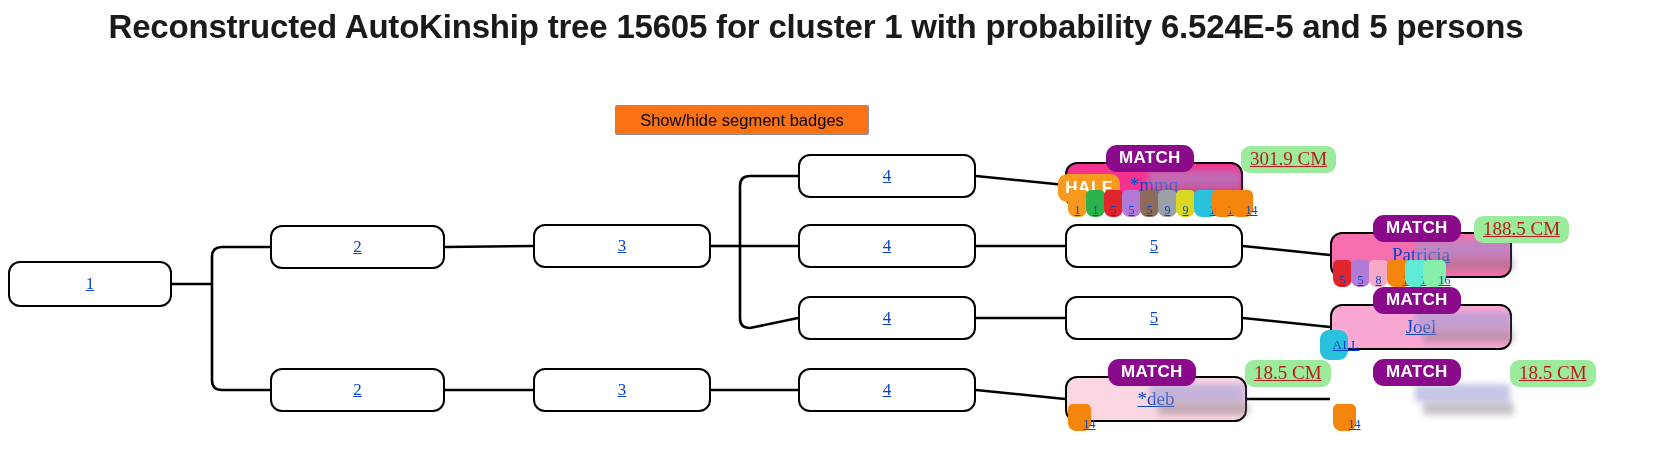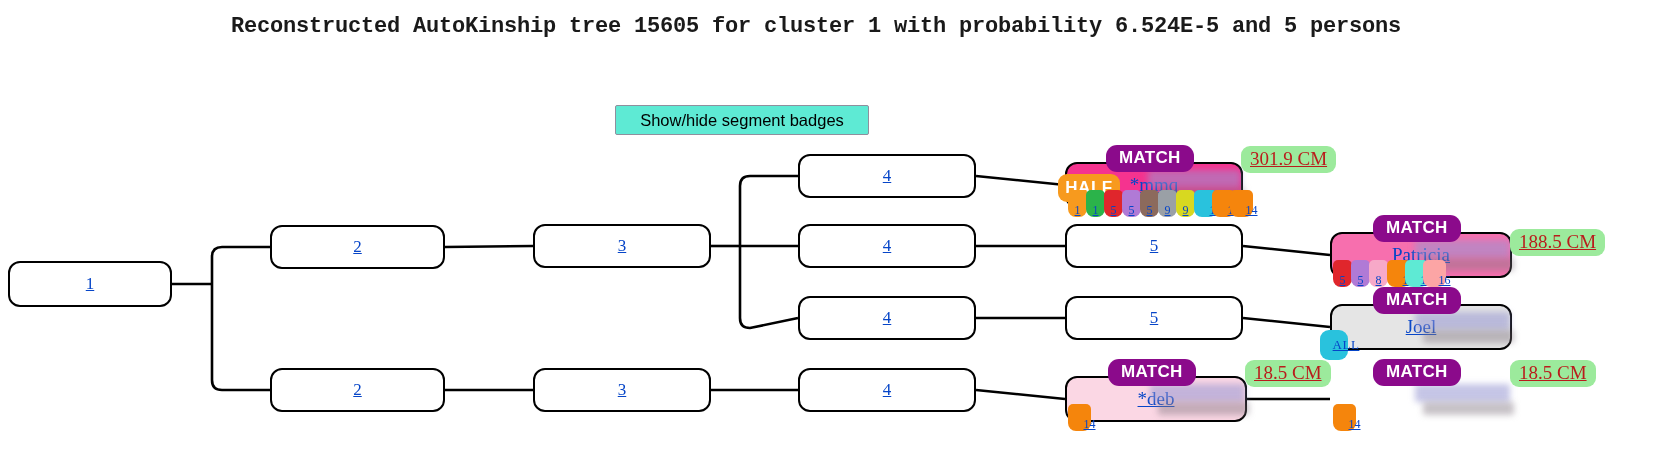--- a/index.html
+++ b/index.html
@@ -15,35 +15,34 @@
     overflow: hidden;
     background: #ffffff;
   }
 
   
   .title {
     position: absolute;
     left: 0; top: 4px;
     width: 1632px;
     text-align: center;
-    font-size: 22px;
+    font-size: 33px;
     font-weight: bold;
     line-height: 45px;
     color: #1a1a1a;
     letter-spacing: -0.2px;
     padding: 0 100px;
-    font-family: Liberation Mono, monospace;
   }
 
   
   .toggle-btn {
     position: absolute;
     left: 615px; top: 105px;
     width: 254px; height: 30px;
-    background: #5eead4;
+    background: #f97316;
     border: 1px solid #8f8f9d;
     border-radius: 2px;
     font-size: 16.5px;
     color: #000;
     line-height: 28px;
     text-align: center;
     cursor: pointer;
     font-family: "Liberation Sans", sans-serif;
     padding: 0;
   }
@@ -292,40 +291,40 @@
       </div>
       <div class="seg wide" style="background: rgb(245, 133, 12); left: 1230px; top: 190px;">
         <em>14</em>
       </div>
       <div class="person" style="left: 1330px; top: 232px; width: 182px; height: 46px; background: rgb(247, 111, 174);">
         <span class="pname">Patricia </span>
       </div>
       <div class="redact" style="left: 1415px; top: 240px; width: 95px; height: 18px; background: rgba(150, 150, 210, 0.55);"></div>
       <div class="redact" style="left: 1423px; top: 258px; width: 91px; height: 13px; background: rgba(130, 120, 130, 0.45);"></div>
       <div class="match-pill" style="left: 1373px; top: 215px;">MATCH</div>
-      <div class="cm-pill" style="left: 1510px; top: 216px; margin-top: 13px;"><span>188.5  CM</span></div>
+      <div class="cm-pill" style="left: 1474px; top: 216px;"><span>188.5  CM</span></div>
       <div class="seg" style="background: rgb(224, 38, 44); left: 1333px; top: 260px;">
         <em>5</em>
       </div>
       <div class="seg" style="background: rgb(176, 122, 214); left: 1351px; top: 260px;">
         <em>5</em>
       </div>
       <div class="seg" style="background: rgb(247, 169, 200); left: 1369px; top: 260px;">
         <em>8</em>
       </div>
       <div class="seg wide" style="background: rgb(245, 133, 12); left: 1387px; top: 260px;">
         <em>14</em>
       </div>
       <div class="seg wide" style="background: #5eead4; left: 1405px; top: 260px;">
         <em>15</em>
       </div>
-      <div class="seg wide" style="background: #fca5a5; left: 1423px; top: 260px; text-align: right;">
+      <div class="seg wide" style="background: #86efac; left: 1423px; top: 260px; text-align: right;">
         <em>16</em>
       </div>
-      <div class="person" style="left: 1330px; top: 304px; width: 182px; height: 46px; background: #e5e5e5;">
+      <div class="person" style="left: 1330px; top: 304px; width: 182px; height: 46px; background: #f9a8d4;">
         <span class="pname">Joel </span>
       </div>
       <div class="redact" style="left: 1415px; top: 312px; width: 95px; height: 18px; background: rgba(150, 150, 210, 0.55);"></div>
       <div class="redact" style="left: 1423px; top: 330px; width: 91px; height: 13px; background: rgba(130, 120, 130, 0.45);"></div>
       <div class="match-pill" style="left: 1373px; top: 287px;">MATCH</div>
       <div class="chip all" style="left: 1320px; top: 330px; width: 28px; height: 30px; background: rgb(41, 194, 221);">
         <em>ALL</em>
       </div>
       <div class="person" style="left: 1065px; top: 376px; width: 182px; height: 46px; background: rgb(251, 215, 228);">
         <span class="pname">*deb</span>

